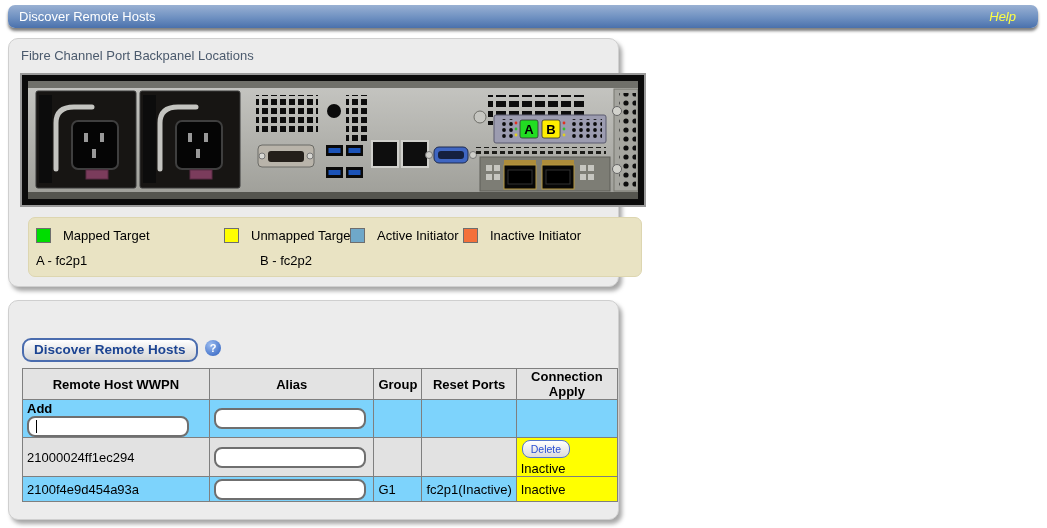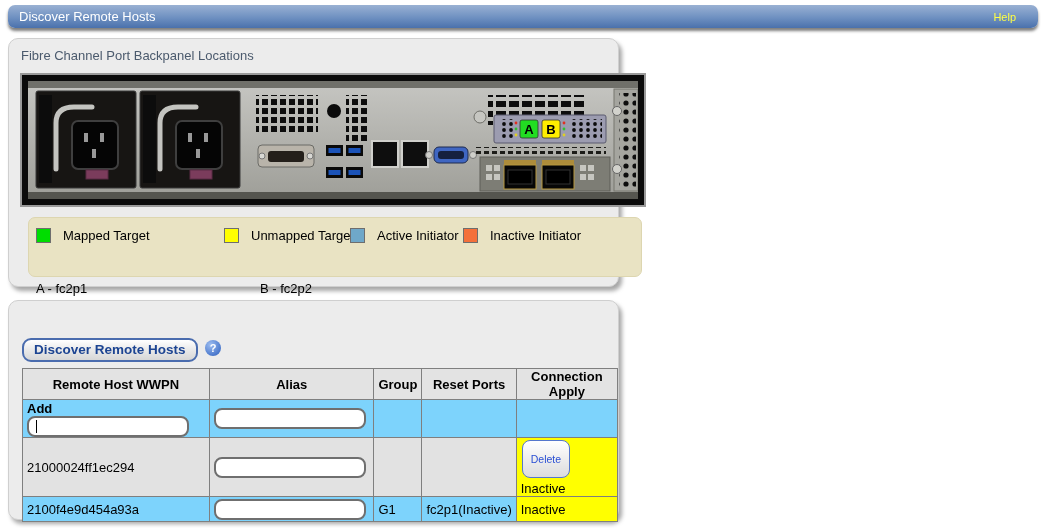--- a/index.html
+++ b/index.html
@@ -9,21 +9,21 @@
   }
   
   .titlebar{
     position:absolute;left:8px;top:5px;width:1030px;height:23px;
     background:linear-gradient(#9ab1d3 0%, #6e90c1 55%, #4a71ac 100%);
     border-radius:7px;box-shadow:0 3px 3px rgba(0,0,0,.5);
     display:flex;align-items:center;justify-content:space-between;
     padding:0 22px 0 11px;box-sizing:border-box;
   }
   .titlebar .t{color:#ffffff;font-size:13px;}
-  .titlebar .help{color:#ffff44;font-size:11px;cursor:pointer;text-decoration:none;}
+  .titlebar .help{color:#ffff44;font-size:13px;cursor:pointer;text-decoration:none;font-style:italic;}
   
   .panel{
     position:absolute;left:8px;width:611px;background:#ececec;
     border:1px solid #cfcfcf;border-radius:10px;
     box-shadow:3px 4px 4px rgba(0,0,0,.35);box-sizing:border-box;
   }
   #panel-backpanel{top:38px;height:249px;}
   #panel-discovered{top:300px;height:220px;}
   .panel-title{position:absolute;left:12px;top:9px;font-size:13px;color:#4b5a6d;}
   
@@ -33,21 +33,21 @@
   }
   .bp-frame svg{display:block;width:100%;height:100%;}
   
   .legend{
     position:absolute;left:19px;top:178px;width:612px;height:58px;
     background:#e9e3c3;border:1px solid #ddd6b0;border-radius:7px;
   }
   .legend-item{position:absolute;top:10px;display:flex;}
   .legend-swatch{width:13px;height:13px;border:1px solid #6e6e6e;margin-right:12px;flex:none;}
   .legend-label{font-size:13px;color:#000;}
-  .legend-port{position:absolute;top:35px;font-size:13px;color:#000;margin-top:28px;}
+  .legend-port{position:absolute;top:35px;font-size:13px;color:#000;}
   
   .pill-btn{
     display:inline-block;background:linear-gradient(#ffffff, #ebebeb 45%, #d7d7d7);
     border:2px solid #4a6cae;border-radius:9px;color:#1c4492;font-weight:bold;
     font-size:13px;text-align:center;cursor:pointer;box-sizing:border-box;
     padding:2px 10px 3px;
   }
   #discover-btn{position:absolute;left:13px;top:37px;font-size:13.5px;}
   .help-icon{
     position:absolute;left:196px;top:39px;width:16px;height:16px;border-radius:50%;
@@ -71,21 +71,21 @@
     font-family:"Liberation Sans", sans-serif;font-size:12px;
     height:17px;border:2px solid #6f6f6f;border-radius:8px;background:#fff;
     padding:0 5px;box-sizing:content-box;outline:none;
   }
   .wwpn-wrap{position:relative;display:inline-block;vertical-align:middle;}
   .caret{position:absolute;left:9px;top:4px;width:1px;height:13px;background:#000;}
   .add-label{font-weight:bold;display:inline-block;vertical-align:middle;margin-right:8px;}
   .delete-btn{
     display:inline-block;background:linear-gradient(#ffffff, #dcdcdc);
     border:1px solid #5577cc;border-radius:8px;color:#2b50d4;font-size:10.5px;
-    padding:12px 8px;margin:2px 6px 2px 1px;cursor:pointer;vertical-align:middle;
+    padding:2px 8px;margin:2px 6px 2px 1px;cursor:pointer;vertical-align:middle;
   }
   .status-text{vertical-align:middle;}
   
   .actions{position:absolute;left:13px;top:171px;}
   .actions .pill-btn{width:103px;margin-right:5px;font-size:13.5px;}
 </style>
 </head>
 <body>
 
 <div class="titlebar">

